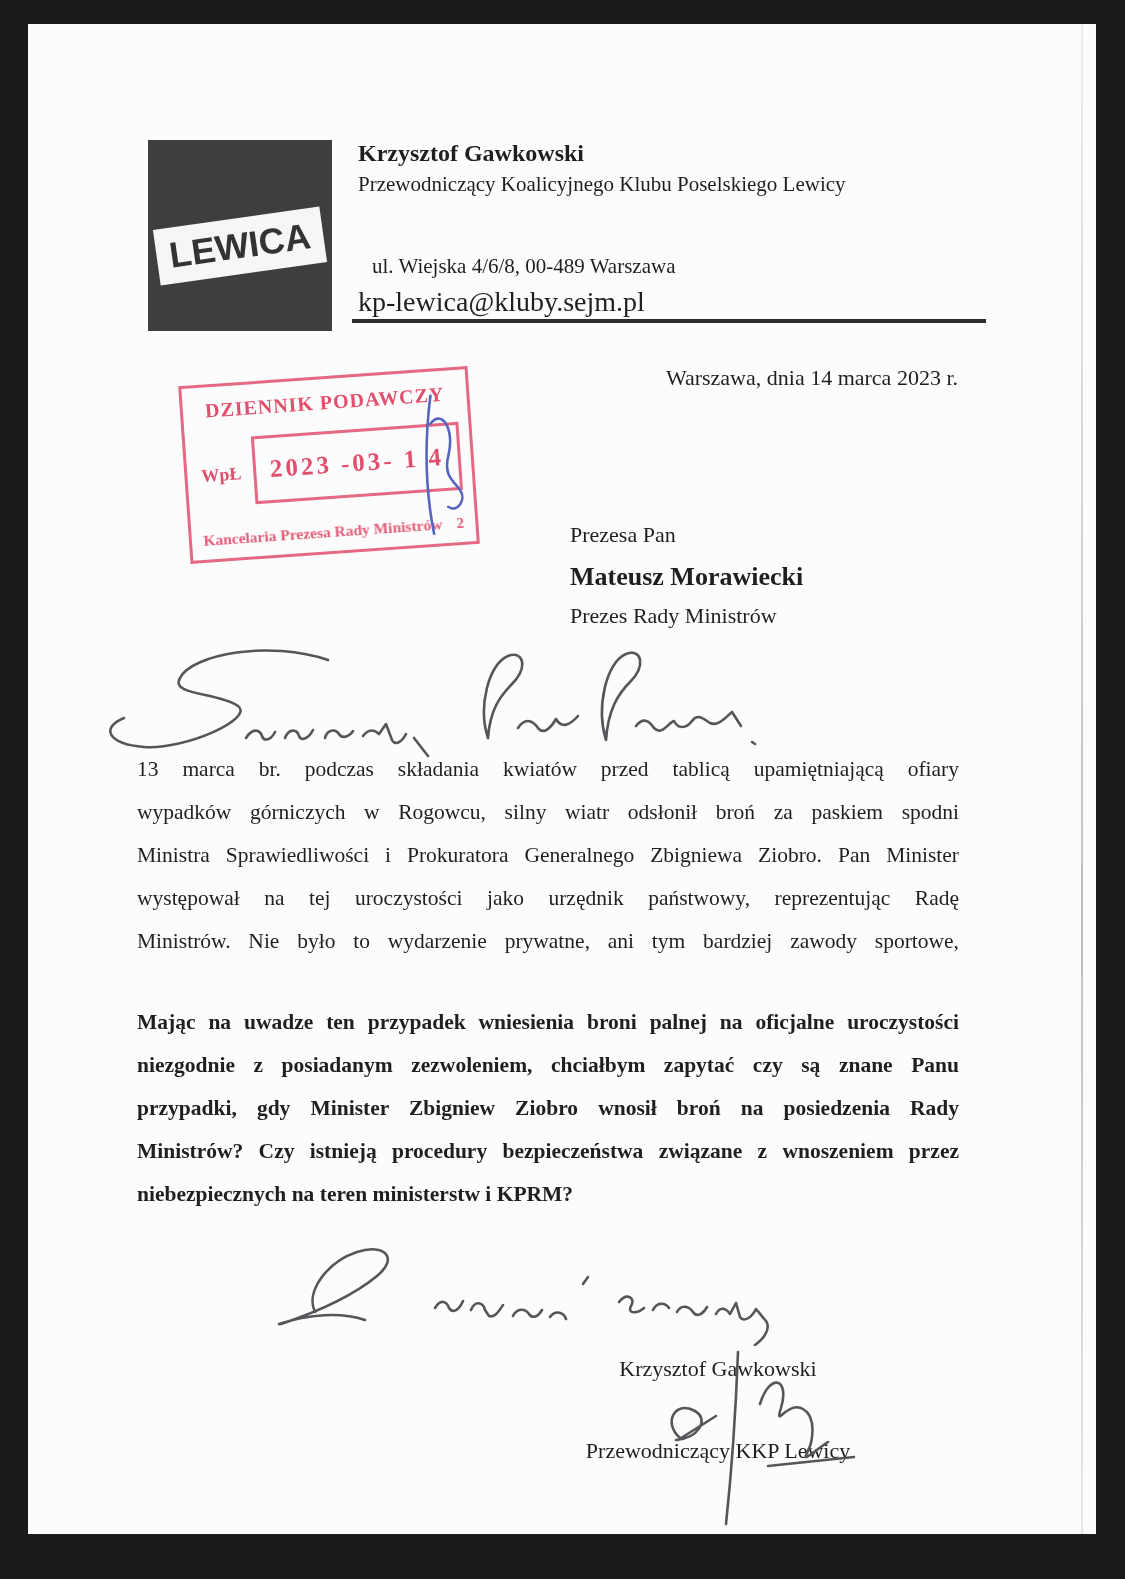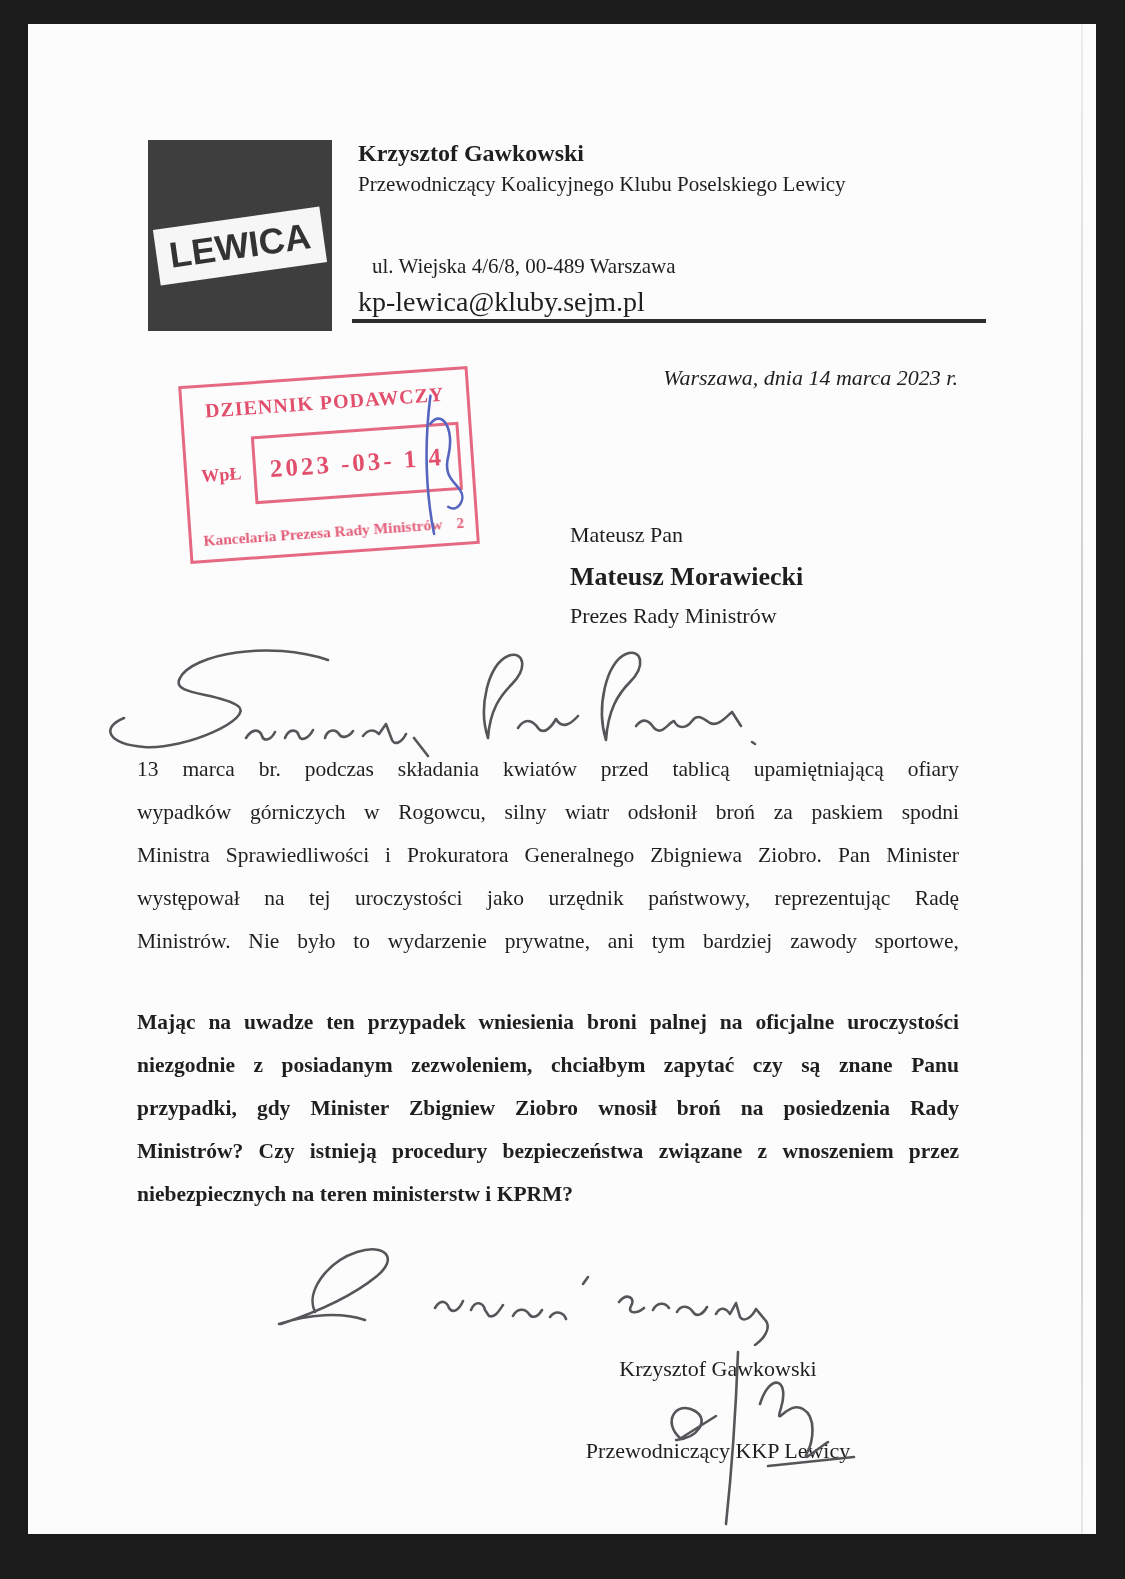--- a/index.html
+++ b/index.html
@@ -34,21 +34,21 @@
     font-family:"Liberation Sans", sans-serif;
     font-weight:bold;font-size:36px;letter-spacing:0px;color:#333;
   }
   .sender-name{left:330px;top:116px;font-size:24px;font-weight:bold;}
   .sender-title{left:330px;top:148px;font-size:21px;}
   .addr1{left:344px;top:230px;font-size:21px;}
   .addr2{left:330px;top:262px;font-size:28px;}
   .hrule{left:324px;top:295px;width:634px;height:4px;background:#2d2d2d;}
 
   
-  .dateline{left:560px;top:341px;width:370px;text-align:right;font-size:22px;font-style:italic;}
+  .dateline{left:560px;top:341px;width:370px;text-align:right;font-size:22px;}
 
   
   .stamp{
     left:156px;top:352px;width:284px;height:172px;
     border:3px solid rgba(225,79,109,.85);
     transform:rotate(-4deg);
     color:#e14f6d;
   }
   .stamp-title{
     position:absolute;left:0;top:12px;width:100%;text-align:center;
@@ -129,21 +129,21 @@
     </div>
     <div class="stamp-office">
       <span>Kancelaria Prezesa Rady Ministrów</span><span class="num">2</span>
     </div>
     <svg class="stamp-pen pen" width="90" height="150" viewBox="0 0 90 150">
       <path d="M 52 6 C 44 46, 40 96, 46 144"></path>
       <path d="M 50 34 C 62 20, 74 40, 66 66 C 59 87, 69 92, 75 102 C 81 112, 71 125, 62 118"></path>
     </svg>
   </div>
 
-  <div class="abs recip-sal">Mateusz Pan</div>
+  <div class="abs recip-sal">Prezesa Pan</div>
   <div class="abs recip-name">Mateusz Morawiecki</div>
   <div class="abs recip-title">Prezes Rady Ministrów</div>
 
   <svg class="abs hand greeting" width="720" height="120" viewBox="0 0 720 120" aria-label="Szanowny Panie Premierze.">
     <path d="M 228 14 C 170 -6, 92 8, 80 32 C 70 50, 118 46, 138 60 C 155 72, 86 104, 44 101 C 8 98, 0 82, 24 72"></path>
     <path d="M 146 92 c 7 -11 14 -8 16 -2 c 2 6 9 4 13 -4 m 10 6 c 4 -10 12 -9 14 -2 c 2 6 10 2 14 -6 m 12 8 c 2 -8 10 -10 14 -4 c 3 5 10 3 14 -3 m 10 5 c 6 -8 12 -6 16 -2 l 7 -10 l 6 16 c 3 6 10 2 14 -6 m 8 4 l 14 18"></path>
     <path d="M 388 92 C 378 62, 388 18, 408 10 C 424 4, 428 22, 412 38 C 400 50, 390 64, 388 92"></path>
     <path d="M 418 82 c 8 -12 16 -6 20 0 c 6 8 14 -2 18 -9 c 6 10 14 6 22 -3"></path>
     <path d="M 506 94 C 496 62, 506 16, 526 8 C 542 2, 546 20, 530 36 C 518 48, 508 64, 506 94"></path>
     <path d="M 536 80 c 8 -10 14 -4 18 2 c 8 8 14 -5 20 -7 c 4 8 12 8 18 0 c 6 -8 12 -2 18 2 c 8 4 16 -6 22 -11 l 9 14"></path>

